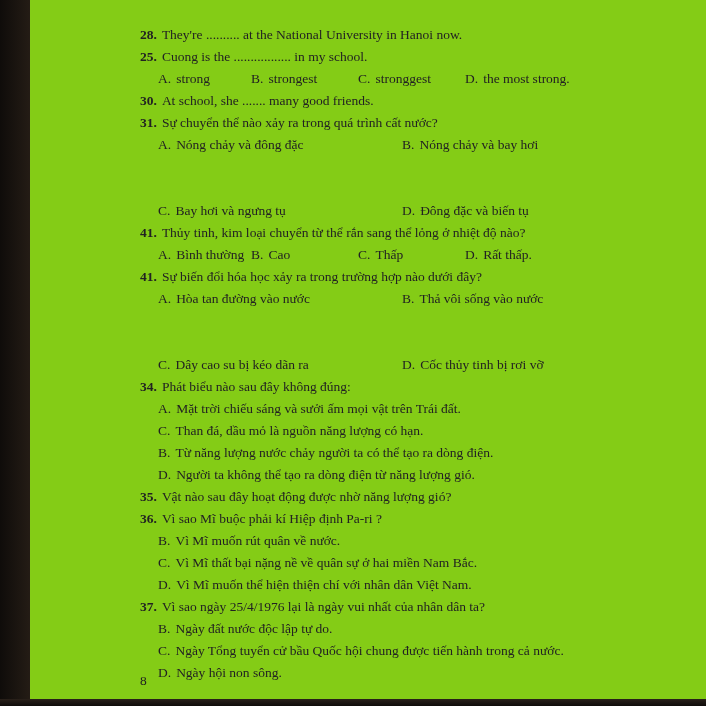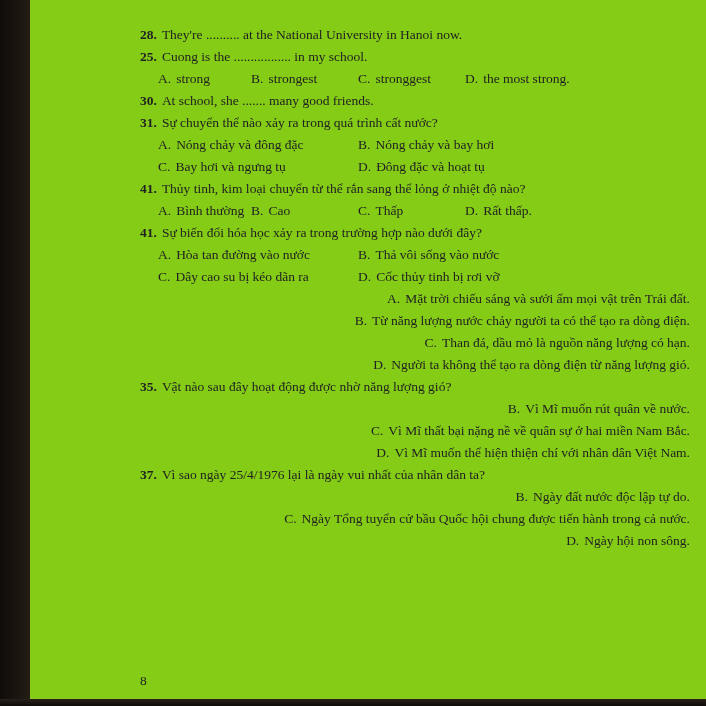--- a/index.html
+++ b/index.html
@@ -56,24 +56,24 @@
     white-space: nowrap;
   }
   .opt-label { margin-right: 5px; }
   .cols-4 {
     display: grid;
     grid-template-columns: 93px 107px 107px auto;
   }
   .cols-2 {
     display: grid;
     grid-template-columns: 200px auto;
+    gap: 44px;
   }
   .cols-1 {
     display: block;
-    text-align: right;
   }
   .page-number {
     position: absolute;
     left: 140px;
     top: 670px;
     font-size: 13.5px;
     line-height: 22px;
     font-family: "Liberation Serif", "DejaVu Serif", serif;
     color: #222222;
   }
@@ -101,21 +101,21 @@
       </div>
       <div class="question">
         <div class="q-head"><span class="q-num">30.</span><span class="q-text">At school, she ....... many good friends.</span></div>
       </div>
       <div class="question">
         <div class="q-head"><span class="q-num">31.</span><span class="q-text">Sự chuyển thể nào xảy ra trong quá trình cất nước?</span></div>
         <div class="options cols-2">
           <div class="option"><span class="opt-label">A.</span><span class="opt-text">Nóng chảy và đông đặc</span></div>
           <div class="option"><span class="opt-label">B.</span><span class="opt-text">Nóng chảy và bay hơi</span></div>
           <div class="option"><span class="opt-label">C.</span><span class="opt-text">Bay hơi và ngưng tụ</span></div>
-          <div class="option"><span class="opt-label">D.</span><span class="opt-text">Đông đặc và hoạt tụ</span></div>
+          <div class="option"><span class="opt-label">D.</span><span class="opt-text">Đông đặc và biến tụ</span></div>
         </div>
       </div>
       <div class="question">
         <div class="q-head"><span class="q-num">41.</span><span class="q-text">Thủy tinh, kim loại chuyển từ thể rắn sang thể lỏng ở nhiệt độ nào?</span></div>
         <div class="options cols-4">
           <div class="option"><span class="opt-label">A.</span><span class="opt-text">Bình thường</span></div>
           <div class="option"><span class="opt-label">B.</span><span class="opt-text">Cao</span></div>
           <div class="option"><span class="opt-label">C.</span><span class="opt-text">Thấp</span></div>
           <div class="option"><span class="opt-label">D.</span><span class="opt-text">Rất thấp.</span></div>
         </div>
@@ -123,31 +123,33 @@
       <div class="question">
         <div class="q-head"><span class="q-num">41.</span><span class="q-text">Sự biến đổi hóa học xảy ra trong trường hợp nào dưới đây?</span></div>
         <div class="options cols-2">
           <div class="option"><span class="opt-label">A.</span><span class="opt-text">Hòa tan đường vào nước</span></div>
           <div class="option"><span class="opt-label">B.</span><span class="opt-text">Thả vôi sống vào nước</span></div>
           <div class="option"><span class="opt-label">C.</span><span class="opt-text">Dây cao su bị kéo dãn ra</span></div>
           <div class="option"><span class="opt-label">D.</span><span class="opt-text">Cốc thủy tinh bị rơi vỡ</span></div>
         </div>
       </div>
       <div class="question">
+        <div class="q-head"><span class="q-num">34.</span><span class="q-text">Phát biểu nào sau đây không đúng:</span></div>
         <div class="options cols-1">
           <div class="option"><span class="opt-label">A.</span><span class="opt-text">Mặt trời chiếu sáng và sưởi ấm mọi vật trên Trái đất.</span></div>
+          <div class="option"><span class="opt-label">C.</span><span class="opt-text">Than đá, dầu mỏ là nguồn năng lượng có hạn.</span></div>
           <div class="option"><span class="opt-label">B.</span><span class="opt-text">Từ năng lượng nước chảy người ta có thể tạo ra dòng điện.</span></div>
-          <div class="option"><span class="opt-label">C.</span><span class="opt-text">Than đá, dầu mỏ là nguồn năng lượng có hạn.</span></div>
           <div class="option"><span class="opt-label">D.</span><span class="opt-text">Người ta không thể tạo ra dòng điện từ năng lượng gió.</span></div>
         </div>
       </div>
       <div class="question">
         <div class="q-head"><span class="q-num">35.</span><span class="q-text">Vật nào sau đây hoạt động được nhờ năng lượng gió?</span></div>
       </div>
       <div class="question">
+        <div class="q-head"><span class="q-num">36.</span><span class="q-text">Vì sao Mĩ buộc phải kí Hiệp định Pa-ri ?</span></div>
         <div class="options cols-1">
           <div class="option"><span class="opt-label">B.</span><span class="opt-text">Vì Mĩ muốn rút quân về nước.</span></div>
           <div class="option"><span class="opt-label">C.</span><span class="opt-text">Vì Mĩ thất bại nặng nề về quân sự ở hai miền Nam Bắc.</span></div>
           <div class="option"><span class="opt-label">D.</span><span class="opt-text">Vì Mĩ muốn thể hiện thiện chí với nhân dân Việt Nam.</span></div>
         </div>
       </div>
       <div class="question">
         <div class="q-head"><span class="q-num">37.</span><span class="q-text">Vì sao ngày 25/4/1976 lại là ngày vui nhất của nhân dân ta?</span></div>
         <div class="options cols-1">
           <div class="option"><span class="opt-label">B.</span><span class="opt-text">Ngày đất nước độc lập tự do.</span></div>

